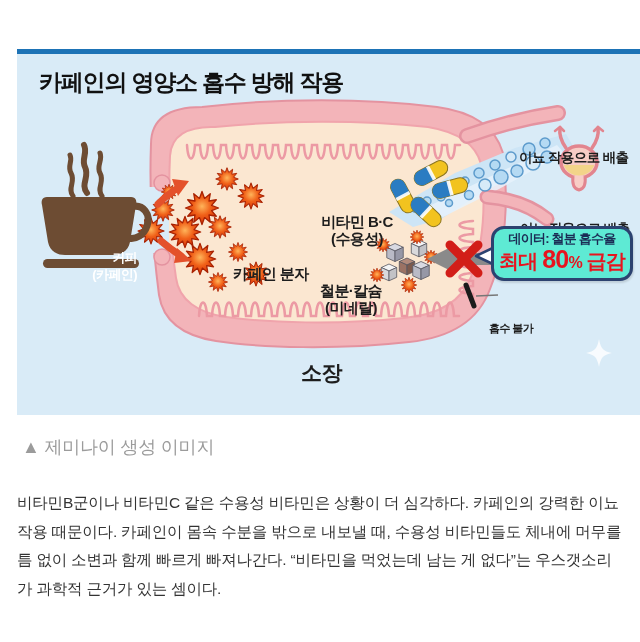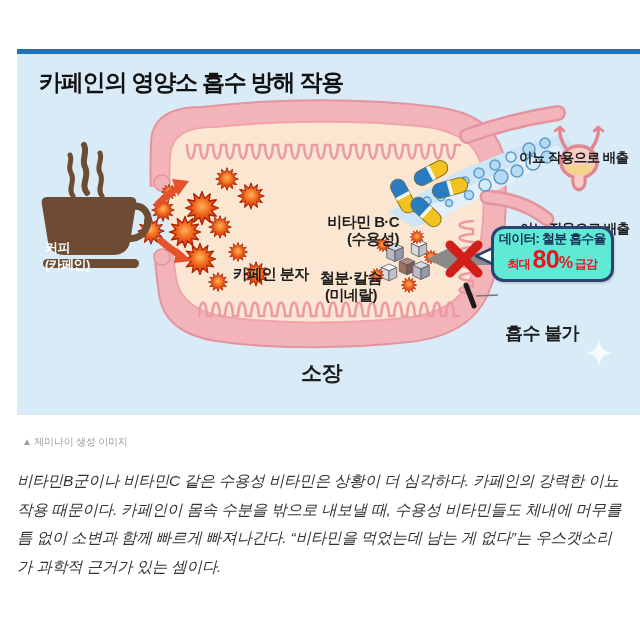--- a/index.html
+++ b/index.html
@@ -5,37 +5,37 @@
   html,body{margin:0;padding:0;background:#fff;}
   body{width:640px;font-family:"Liberation Sans","DejaVu Sans",sans-serif;}
   .page{padding:6px 17px 10px 17px;}
   .para{font-size:15.5px;line-height:28.6px;color:#333;margin:0;letter-spacing:-0.2px;}
   .figure{margin:43px 0 0 0;}
   .panel{position:relative;width:606px;height:366px;background:var(--panel_bg,#d9ebf7);overflow:hidden;padding-left:26px;}
   .topbar{position:absolute;top:0;left:0;width:100%;height:5px;background:var(--accent_bar,#1d73b6);}
   .illu{position:absolute;top:0;left:0;}
   .lab{position:absolute;color:#1d1d1d;font-weight:800;letter-spacing:-0.6px;white-space:nowrap;margin-top:33px;}
   .panel-title{position:absolute;left:22px;top:18px;font-size:23px;font-weight:800;color:#111;letter-spacing:-1.2px;white-space:nowrap;}
-  .coffee-lab{left:28px;top:157px;width:92px;text-align:left;color:#fff;font-size:13px;line-height:17px;}
+  .coffee-lab{left:28px;top:167px;width:92px;text-align:right;color:#fff;font-size:13px;line-height:17px;}
   .caffeine-lab{left:216px;top:183px;font-size:15px;}
   .two-line{text-align:center;font-size:15px;line-height:17px;}
-  .vitamin-lab{left:298px;top:131px;width:84px;text-align:right;}
-  .mineral-lab{left:292px;top:187px;width:84px;}
+  .vitamin-lab{left:298px;top:131px;width:84px;}
+  .mineral-lab{left:292px;top:200px;width:84px;}
   .diuresis-top{left:502px;top:67px;font-size:13.5px;}
   .diuresis-bottom{left:503px;top:138px;font-size:13.5px;}
-  .absorb-lab{left:488px;top:239px;font-size:18px;}
+  .absorb-lab{left:472px;top:239px;font-size:11px;}
   .sojang-lab{left:284px;top:277px;font-size:21px;}
   .callout{position:absolute;left:474px;top:177px;background:#5eead4;border:3px solid var(--callout_border,#2c4270);border-radius:13px;padding:2px 5px 3px 5px;text-align:center;box-shadow:1px 2px 2px rgba(0,0,0,.12);}
   .callout .l1{font-size:13px;font-weight:800;color:#1b2c55;letter-spacing:-0.8px;white-space:nowrap;line-height:16px;}
   .callout .l2{color:var(--callout_red,#e8141e);font-weight:800;white-space:nowrap;line-height:24px;letter-spacing:-0.8px;}
-  .callout .l2 .s{font-size:12px;}
+  .callout .l2 .s{font-size:20px;}
   .callout .l2 .big{font-size:25px;margin-top:33px;}
   .callout .l2 .pc{font-size:16px;}
-  .figcap{margin:20px 0 0 5px;font-size:10px;color:#9b9b9b;letter-spacing:-0.2px;}
-  .para-bottom{margin-top:18px;font-style:italic;}
+  .figcap{margin:20px 0 0 5px;font-size:18px;color:#9b9b9b;letter-spacing:-0.2px;}
+  .para-bottom{margin-top:30px;}
 </style>
 </head>
 <body>
 
 <div class="page">
 
 
   <figure class="figure">
     <div class="panel">
       <div class="topbar"></div>

